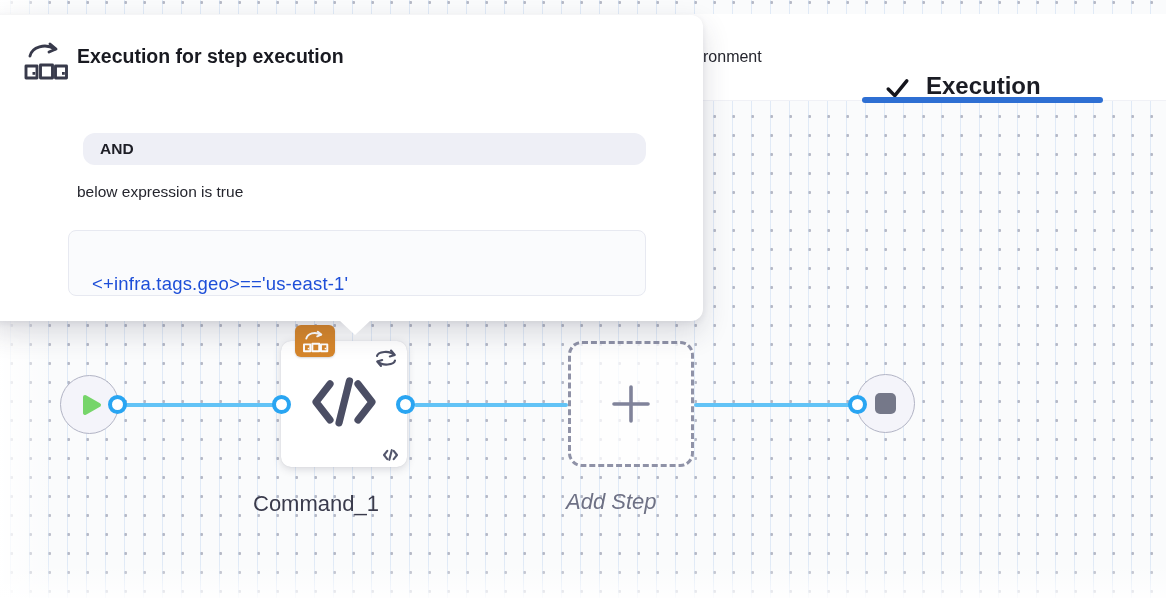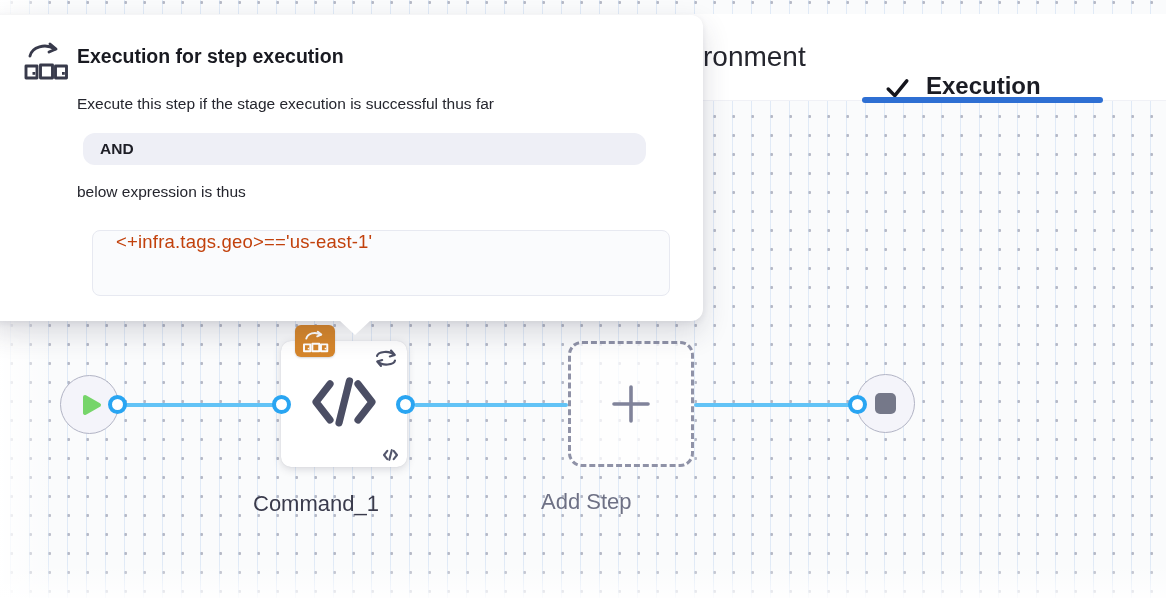--- a/index.html
+++ b/index.html
@@ -20,21 +20,21 @@
   }
   .fade-left{position:absolute;left:0;top:0;bottom:0;width:55px;
     background:linear-gradient(90deg, rgba(255,255,255,0.95), rgba(255,255,255,0));pointer-events:none;}
   .fade-bottom{position:absolute;left:0;right:0;bottom:0;height:34px;
     background:linear-gradient(0deg, rgba(255,255,255,0.85), rgba(255,255,255,0));pointer-events:none;}
 
   
   .tabbar{position:absolute;left:0;top:14px;width:100%;height:86px;background:#ffffff;
     border-bottom:1px solid #f0f1f6;z-index:10;}
   .tab-env{position:absolute;left:703px;top:0;height:100%;display:flex;align-items:center;
-    font-size:28px;font-weight:500;color:#24252d;cursor:pointer;}
+    font-size:16px;font-weight:500;color:#24252d;cursor:pointer;}
   .tab-exec{position:absolute;left:884px;top:0;height:100%;display:flex;align-items:flex-end;gap:15px;cursor:pointer;}
   .tab-exec .lbl{font-size:24px;font-weight:700;color:#1b1c24;}
   .exec-underline{position:absolute;left:862px;top:97px;width:241px;height:6px;border-radius:3px;
     background:#2e6fd3;z-index:12;}
 
   
   .edge{position:absolute;top:403px;height:4px;background:#62c3f6;border-radius:2px;z-index:3;}
   .edge1{left:118px;width:164px;}
   .edge2{left:414px;width:154px;}
   .edge3{left:694px;width:164px;}
@@ -57,37 +57,37 @@
   .loop-ic{position:absolute;right:7px;top:6px;}
   .code-main{position:absolute;left:50%;top:50%;transform:translate(-50%,-54%);}
   .code-mini{position:absolute;right:9px;bottom:6px;}
 
   .add-card{position:absolute;left:568px;top:341px;width:126px;height:126px;box-sizing:border-box;
     border:3px dashed #8f92a7;border-radius:14px;background:rgba(255,255,255,0.75);
     z-index:5;display:flex;align-items:center;justify-content:center;cursor:pointer;}
 
   .node-label{position:absolute;width:180px;font-size:22px;z-index:5;}
   .lbl-cmd{left:253px;top:491px;color:#3a3b4c;}
-  .lbl-add{left:541px;top:489px;color:#6e7185;}
+  .lbl-add{left:566px;top:489px;color:#6e7185;font-style:italic;}
 
   
   .popover{position:absolute;left:-12px;top:15px;width:715px;height:306px;background:#ffffff;
     border-radius:12px;box-shadow:0 12px 28px rgba(42,44,66,0.16), 0 2px 6px rgba(42,44,66,0.08);
     z-index:55;}
   .pop-icon{position:absolute;left:36px;top:26px;}
   .pop-title{position:absolute;left:89px;top:30px;font-size:19.5px;font-weight:700;color:#191a21;}
   .pop-desc{position:absolute;left:89px;top:80px;font-size:15.5px;color:#25262e;}
   .and-badge{position:absolute;left:95px;top:118px;width:563px;height:32px;background:#eeeff6;
     border-radius:12px;line-height:32px;padding-left:17px;box-sizing:border-box;
     font-size:15.5px;font-weight:700;color:#1d1e26;}
   .expr-label{position:absolute;left:89px;top:168px;font-size:15.5px;color:#25262e;}
-  .expr-box{position:absolute;left:104px;top:215px;width:578px;height:66px;box-sizing:border-box;
+  .expr-box{position:absolute;left:80px;top:215px;width:578px;height:66px;box-sizing:border-box;
     background:#fafbfd;border:1px solid #e7e9f1;border-radius:8px;
-    display:flex;align-items:flex-start;padding-left:23px;
-    font-size:18.5px;color:#c2410c;letter-spacing:0.2px;}
+    display:flex;align-items:flex-end;padding-left:23px;
+    font-size:18.5px;color:#1d4ed8;letter-spacing:0.2px;}
   .pop-caret{position:absolute;left:339px;top:320px;width:0;height:0;z-index:56;
     border-left:16px solid transparent;border-right:16px solid transparent;border-top:15px solid #ffffff;}
   svg{display:block;}
 </style>
 </head>
 <body>
 
 <div class="screen">
 
   <div class="canvas"></div>
@@ -197,22 +197,21 @@
           <path d="M26 3 L 32 8 L 25 11"></path>
           <rect x="2" y="25" width="11" height="12"></rect>
           <rect x="16.5" y="24" width="12" height="13"></rect>
           <rect x="31.5" y="25" width="11" height="12"></rect>
         </g>
         <rect x="8.5" y="31" width="2.8" height="2.8" fill="#383a4b"></rect>
         <rect x="38" y="31" width="2.8" height="2.8" fill="#383a4b"></rect>
       </svg>
     </div>
     <div class="pop-title">Execution for step execution</div>
-    <div class="pop-desc">Execute this step if the stage execution is successful thus far</div>
     <div class="and-badge">AND</div>
-    <div class="expr-label">below expression is thus</div>
+    <div class="expr-label">below expression is true</div>
     <div class="expr-box">
       <span>&lt;+infra.tags.geo&gt;=='us-east-1'</span>
     </div>
   </div>
   <div class="pop-caret"></div>
 
 </div>
 
 </body></html>

